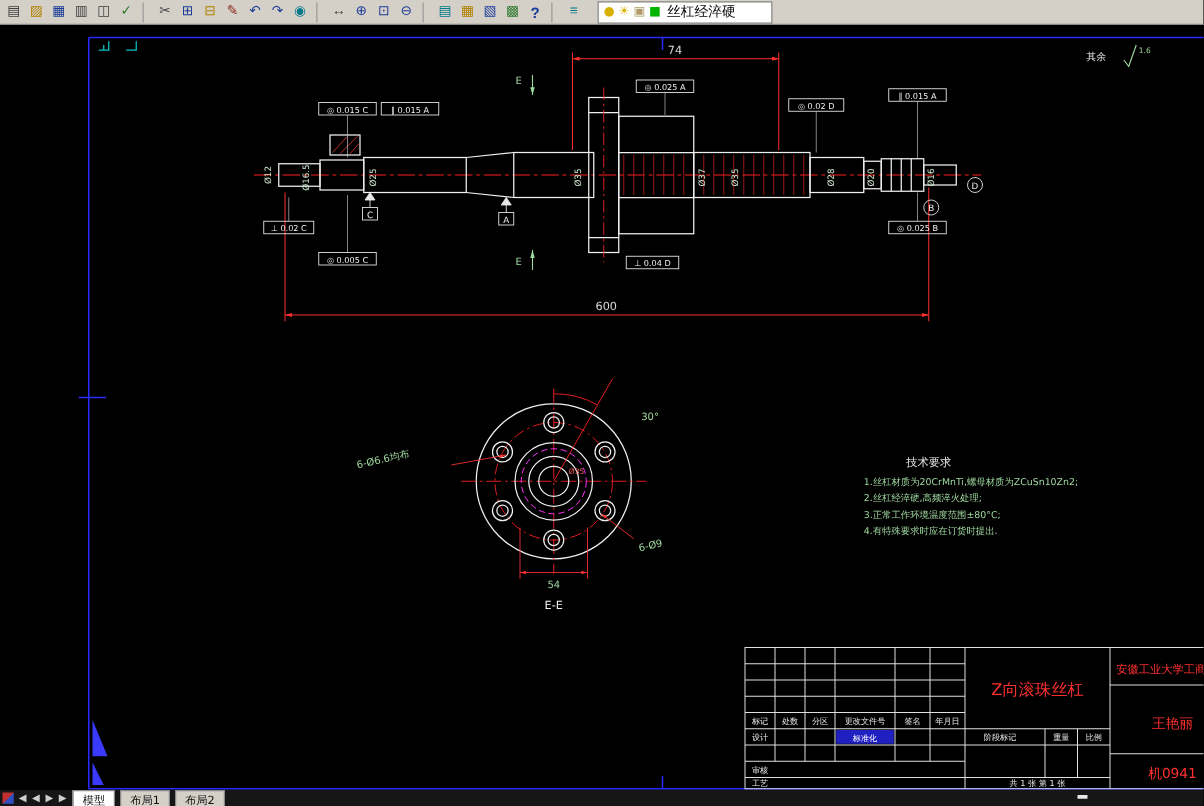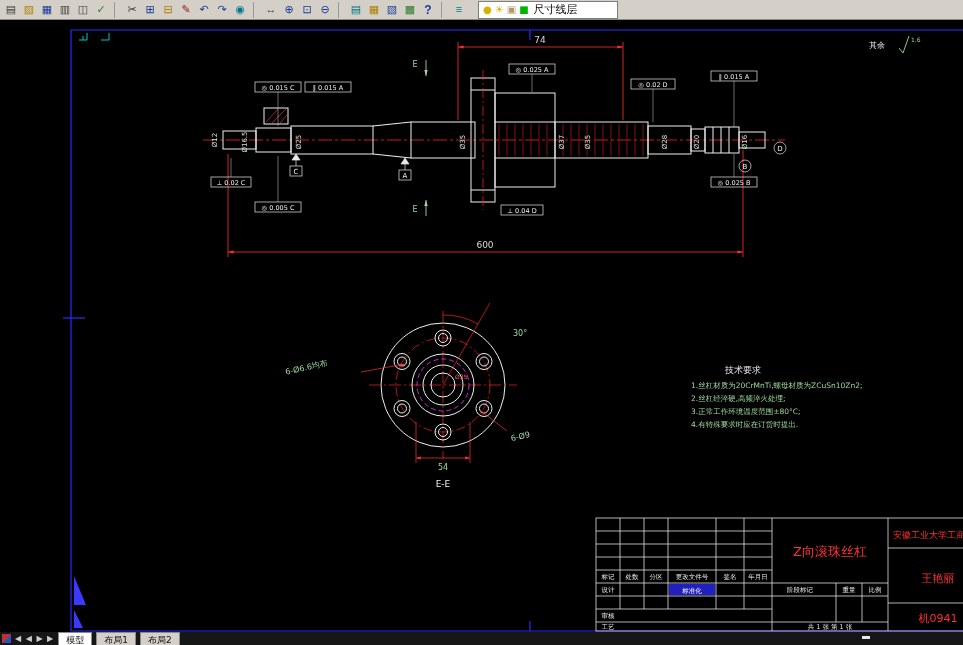--- a/index.html
+++ b/index.html
@@ -108,21 +108,21 @@
       </button>
     <div class="tsep"></div>
     <button class="tbtn">
         <span class="c">≡</span>
       </button>
     <div class="layerbar">
       <span class="lic" style="color:#d8b000">●</span>
       <span class="lic" style="color:#d8b000">☀</span>
       <span class="lic" style="color:#b09a66">▣</span>
       <span class="lic" style="color:#00b400">■</span>
-      <span class="lname">尺寸线层</span>
+      <span class="lname">丝杠经淬硬</span>
     </div>
   </div>
 
   <div class="canvas">
   <svg width="963" height="612" viewBox="0 0 963 612">
     <defs>
       <marker id="ma" markerWidth="8" markerHeight="8" refX="7" refY="3" orient="auto-start-reverse">
         <path d="M0,1 L7,3 L0,5 Z" fill="#ff3030"></path>
       </marker>
       <marker id="mg" markerWidth="8" markerHeight="8" refX="7" refY="3" orient="auto-start-reverse">

